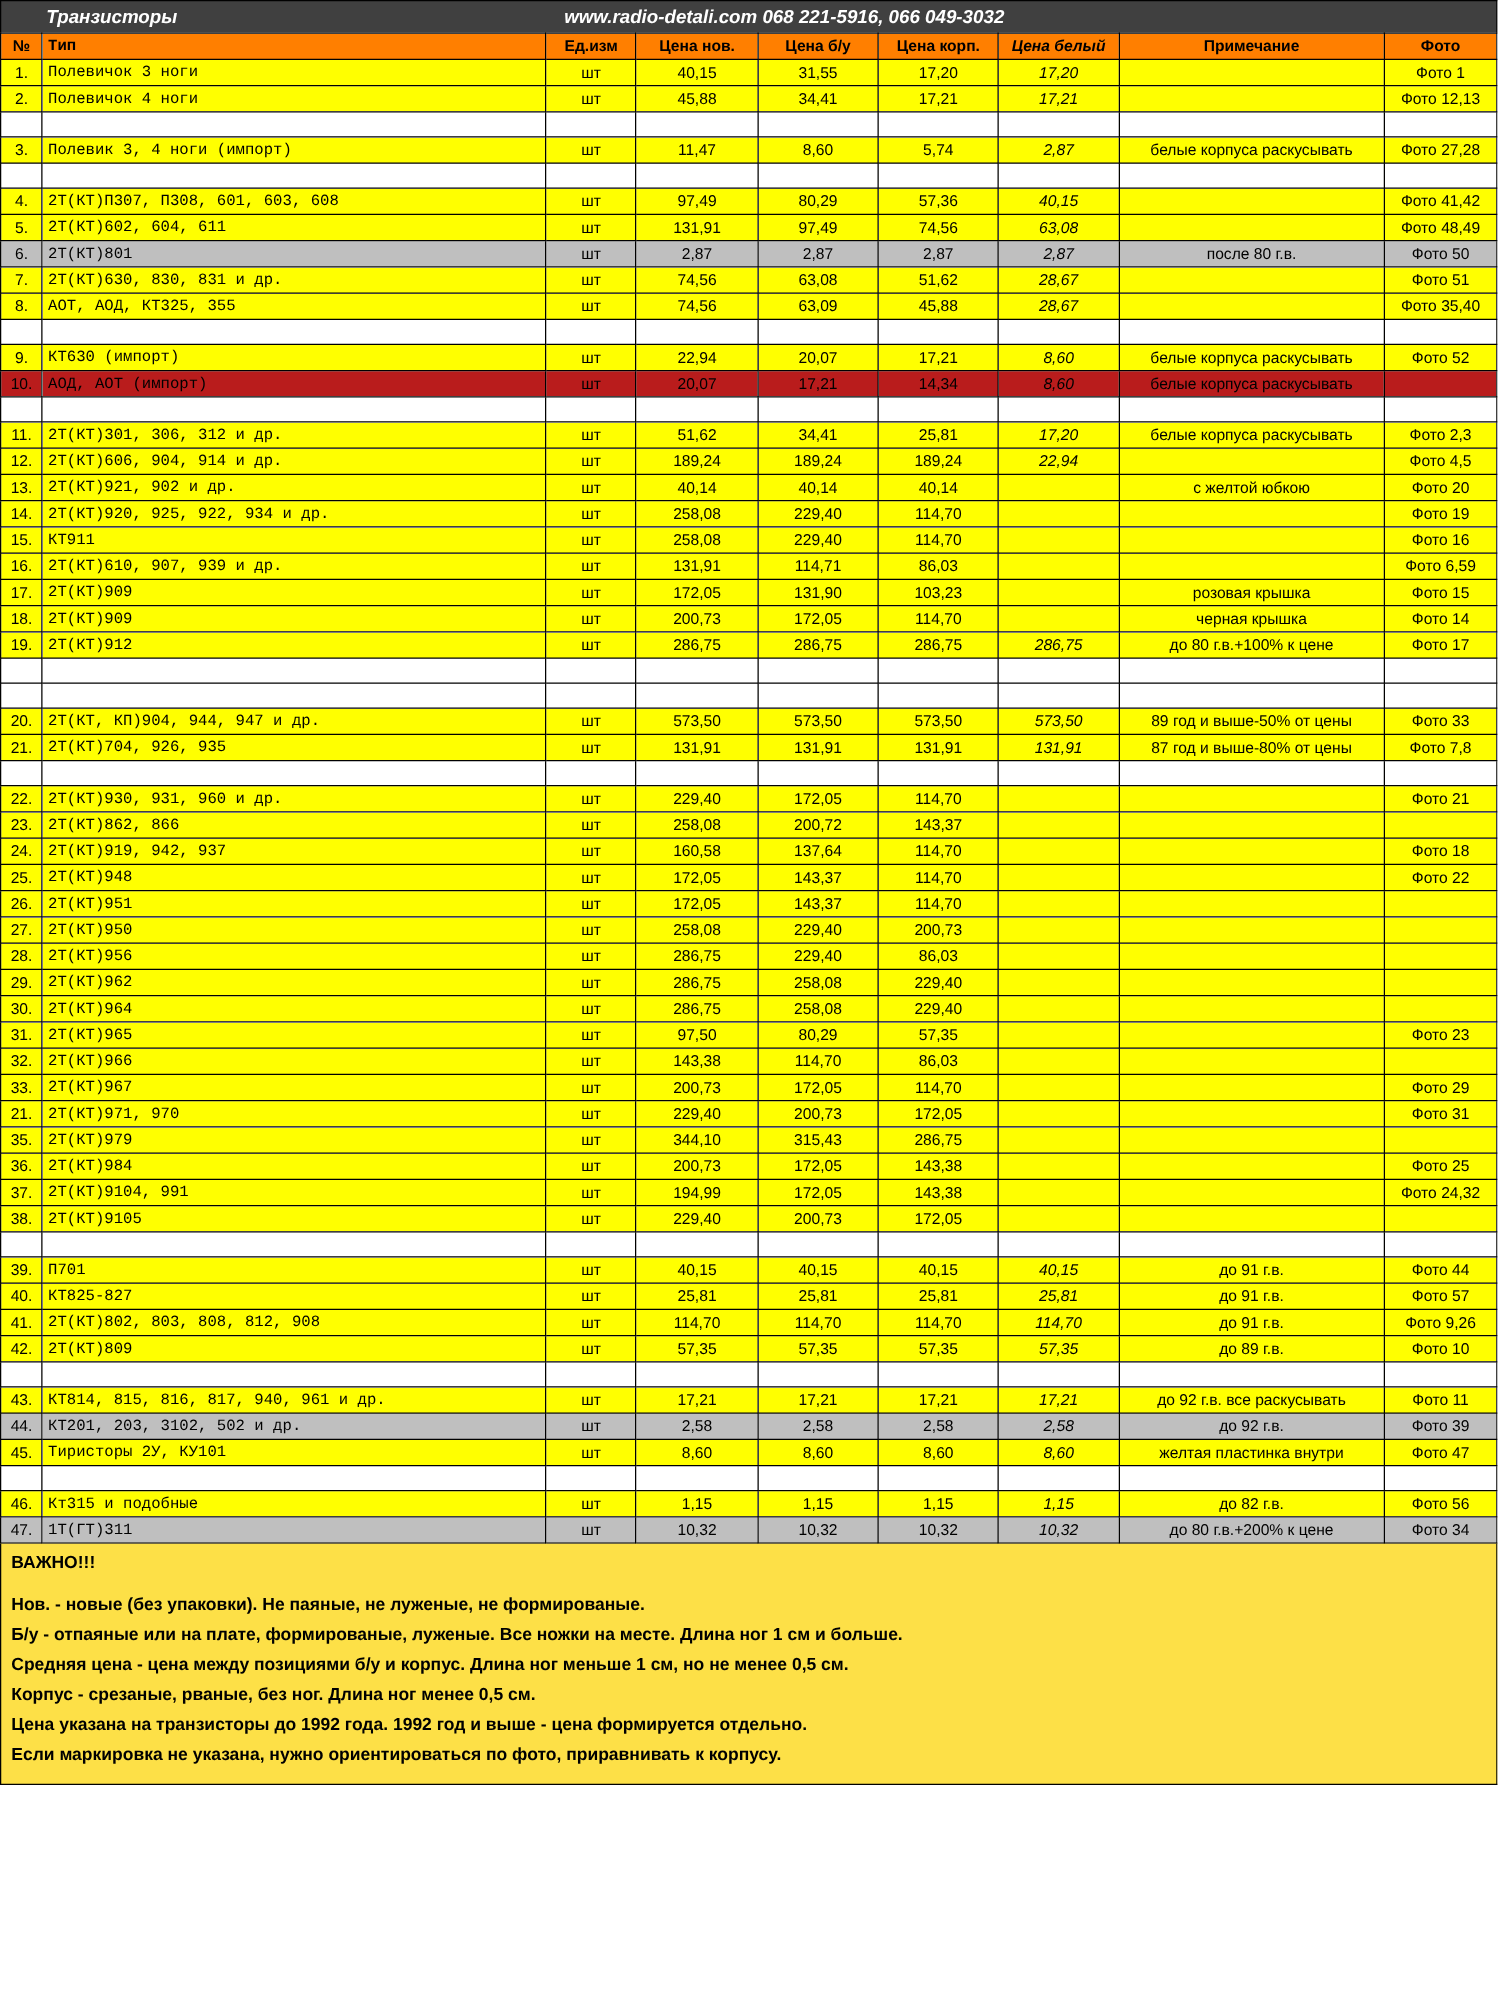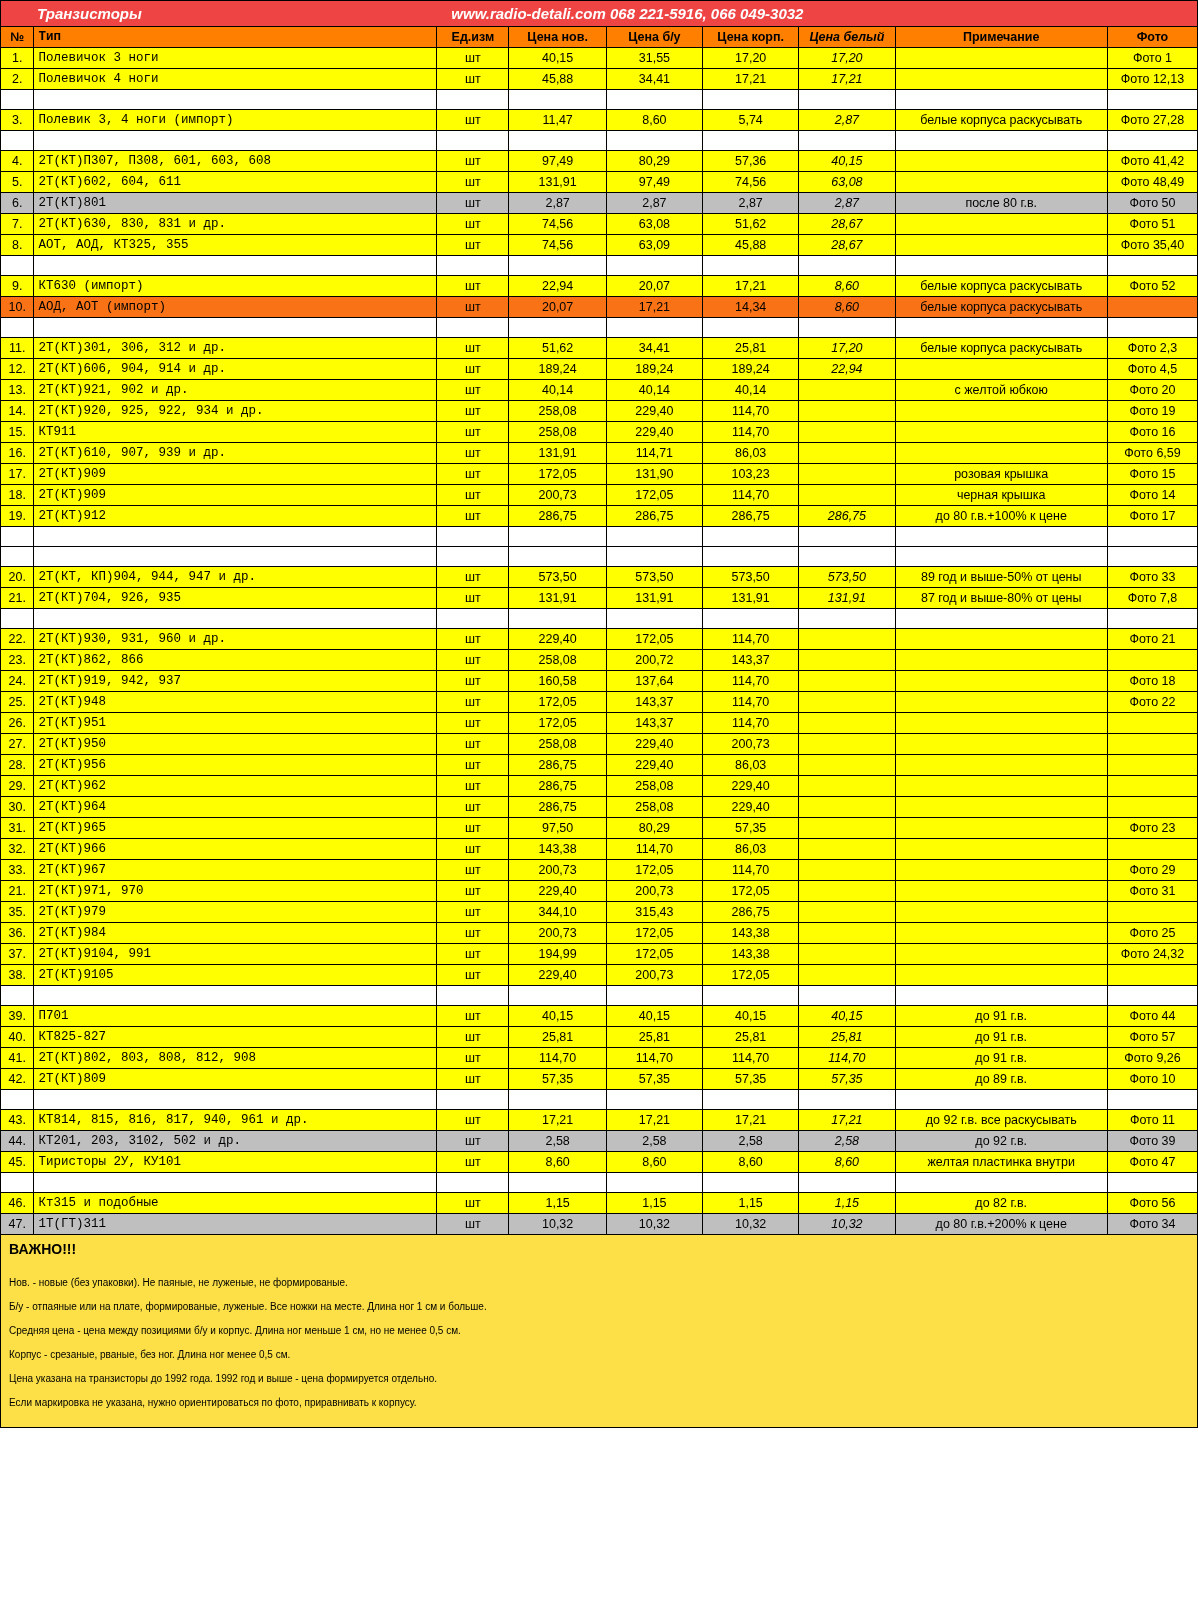--- a/index.html
+++ b/index.html
@@ -12,21 +12,21 @@
     width: 1198px;
   }
   .page {
     width: 1198px;
     position: relative;
   }
   
   .header-bar {
     display: flex;
     align-items: center;
-    background: #ef4444;
+    background: #404040;
     height: 26px;
     border: 1px solid #000;
     border-bottom: none;
     box-sizing: border-box;
   }
   .header-title {
     font-style: italic;
     font-weight: bold;
     font-size: 15px;
     color: #ffffff;
@@ -70,42 +70,42 @@
   .c-unit  { width: 69px;  text-align: center; }
   .c-p1    { width: 93px;  text-align: center; }
   .c-p2    { width: 92px;  text-align: center; }
   .c-p3    { width: 92px;  text-align: center; }
   .c-p4    { width: 92px;  text-align: center; font-style: italic; }
   .c-note  { width: 203px; text-align: center; }
   .c-photo { width: 86px;  text-align: center; }
 
   tr.yellow td { background: #ffff00; }
   tr.gray td   { background: #bfbfbf; }
-  tr.white td  { background: #f97316; margin-left: 12px; }
+  tr.white td  { background: #b91c1c; margin-left: 12px; }
   tr.spacer td { background: #ffffff; height: 20px; }
 
   
   .footer {
     background: #fde047;
     border: 1px solid #000;
     border-top: none;
     padding: 6px 8px 12px 8px;
     box-sizing: border-box;
     width: 1198px;
   }
   .footer .imp {
     color: #000;
     font-weight: bold;
     font-size: 14px;
     margin-bottom: 14px;
   }
   .footer .line {
     color: #000;
-    font-weight: normal;
-    font-size: 10px;
+    font-weight: bold;
+    font-size: 14px;
     line-height: 24px;
     white-space: nowrap;
   }
 </style>
 </head>
 <body>
 
 <div class="page">
 
   <div class="header-bar">

